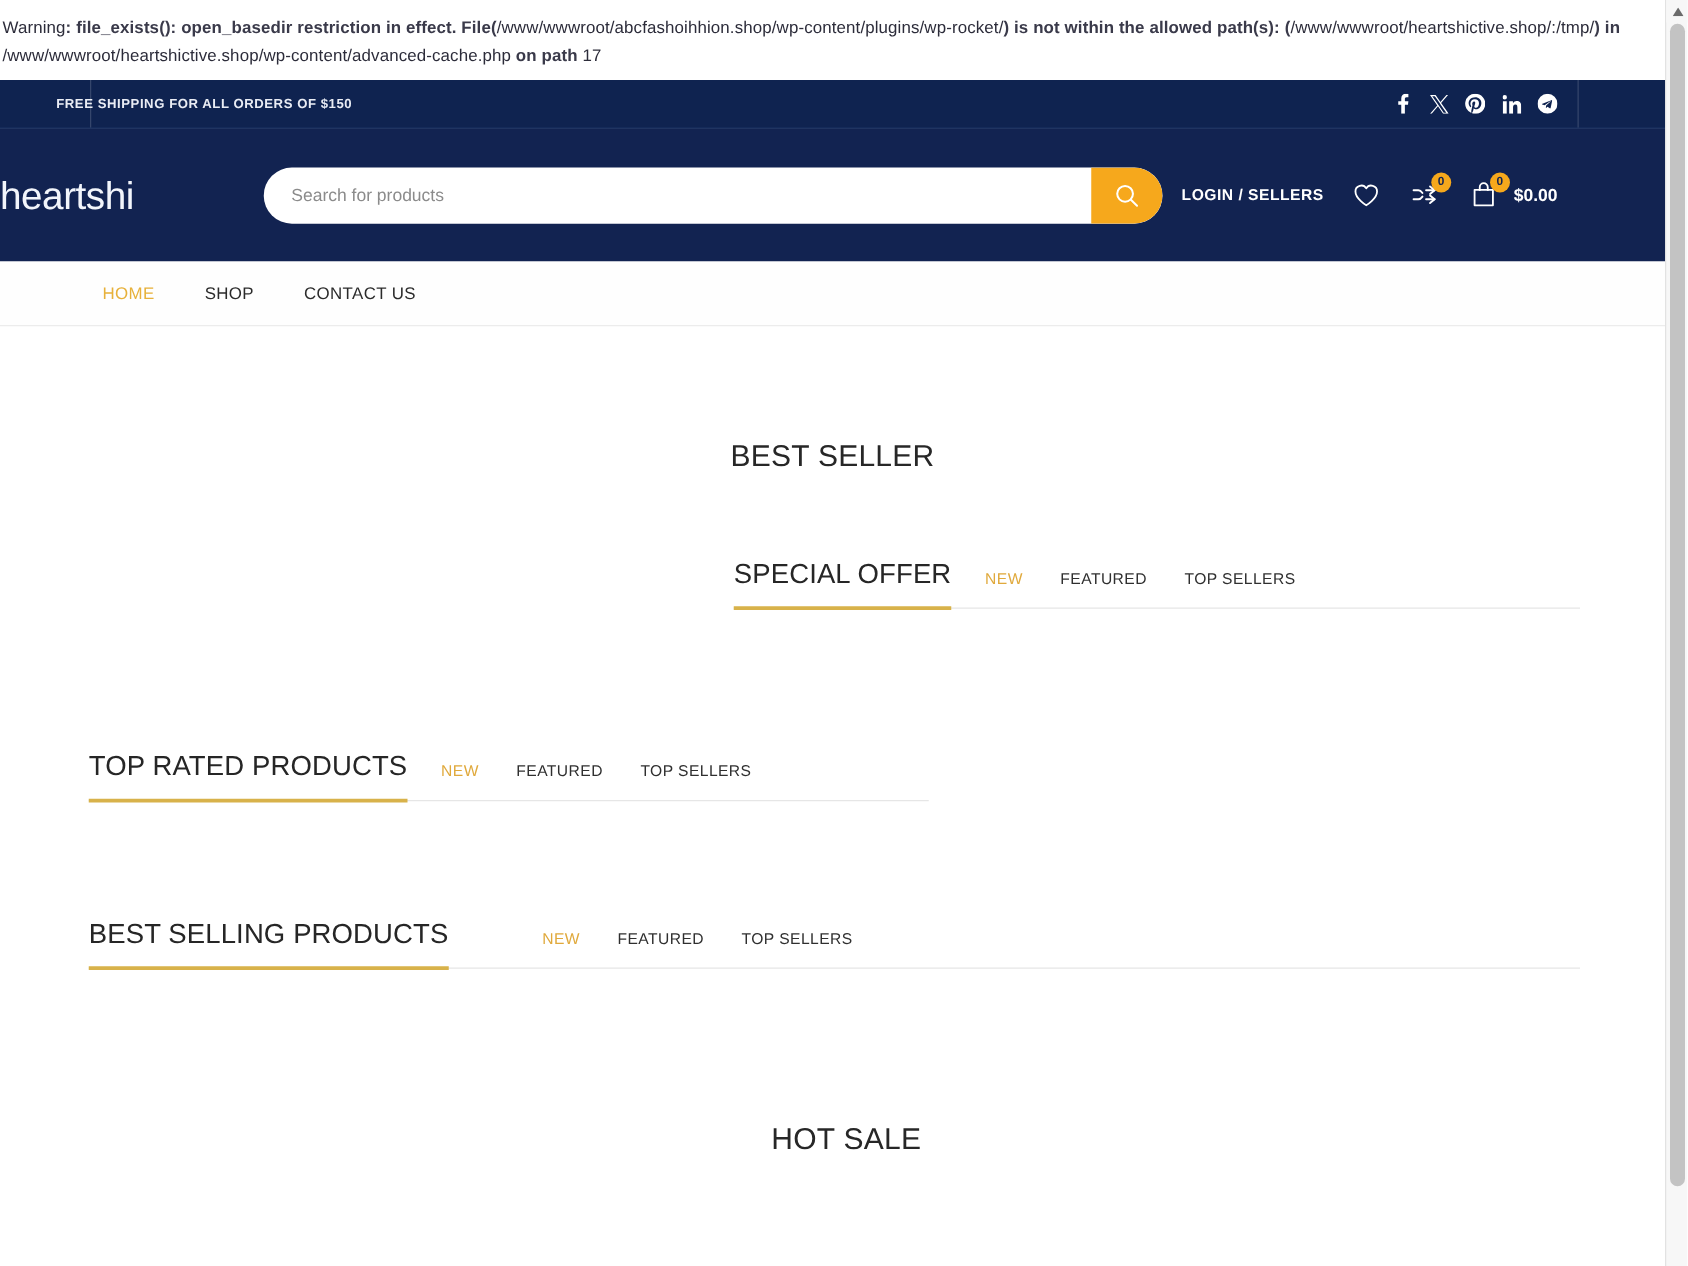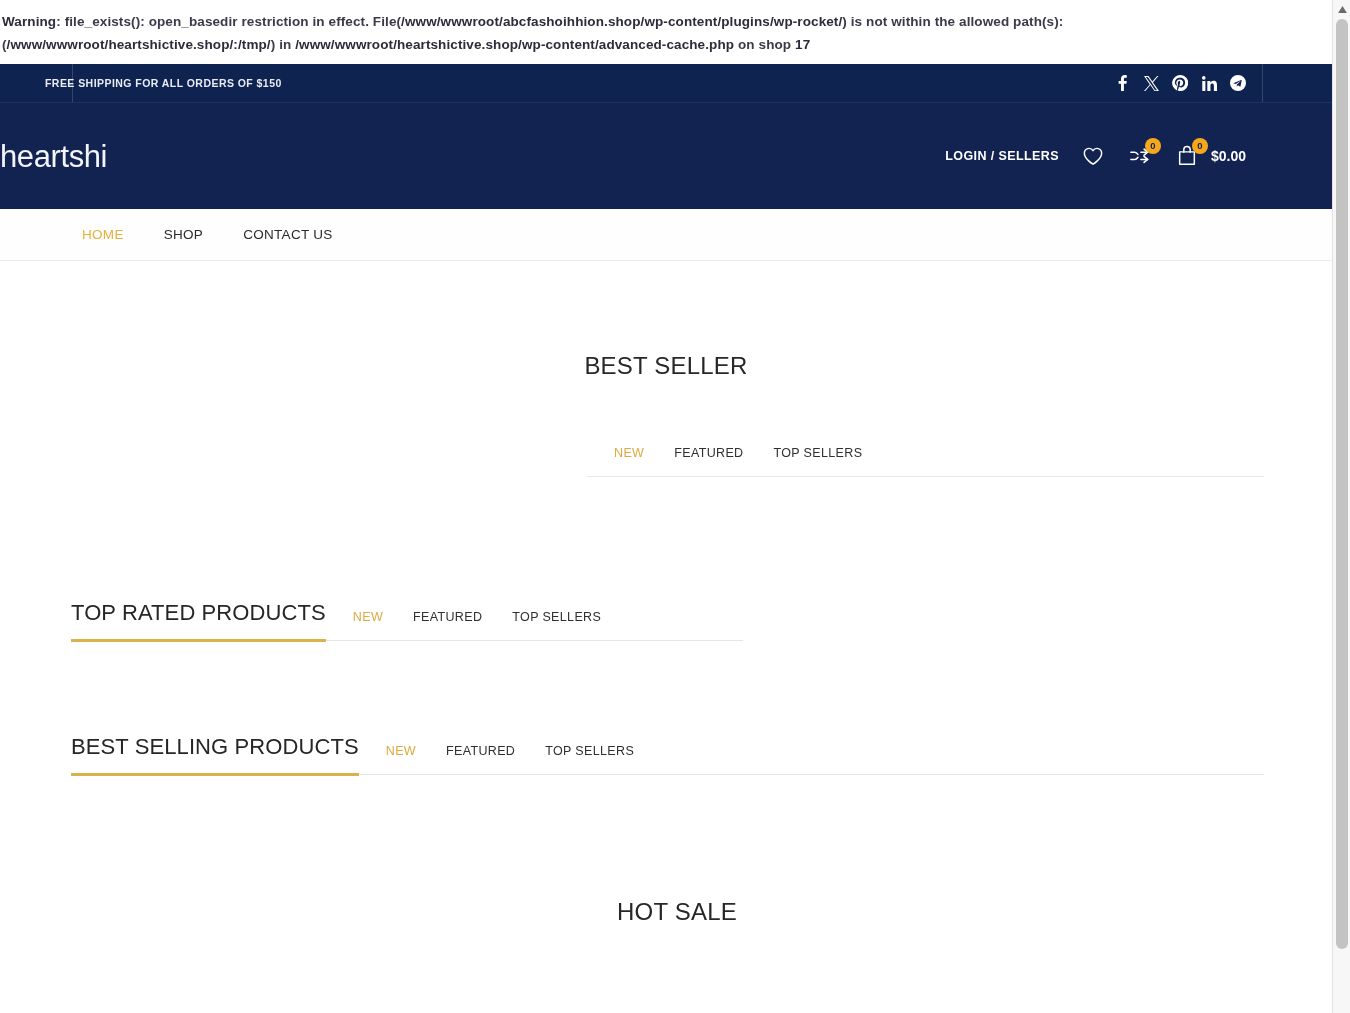--- a/index.html
+++ b/index.html
@@ -28,21 +28,21 @@
   
   .php-warning {
     padding: 10px 2px 8px 2px;
     font-family: "Liberation Sans", sans-serif;
     font-size: 13.5px;
     line-height: 23px;
     color: #3a3a4a;
     letter-spacing: .1px;
     background: #ffffff;
   }
-  .php-warning b { font-weight: 700; color: #2c2c3a; }
+  .php-warning b { font-weight: 400; color: #2c2c3a; }
   .php-warning .lbl { font-weight: 700; }
 
   
   .topbar {
     position: relative;
     height: 39px;
     background: #0f2350;
     border-bottom: 1px solid #1b3262;
     display: flex;
     align-items: center;
@@ -265,21 +265,21 @@
 </style>
 </head>
 <body>
 
 <div id="viewport">
   <div id="page">
 
     <div class="php-warning">
       <b>Warning</b><span class="lbl">: file_exists(): open_basedir restriction in effect. File(</span><b>/www/wwwroot/abcfashoihhion.shop/wp-content/plugins/wp-rocket/</b><span class="lbl">) is not within the allowed path(s): (</span><b>/www/wwwroot/heartshictive.shop/:/tmp/</b><span class="lbl">) in</span>
       <b>/www/wwwroot/heartshictive.shop/wp-content/advanced-cache.php</b>
-      <span class="lbl">on shop</span>
+      <span class="lbl">on path</span>
       <b>17</b>
     </div>
 
     <div class="topbar">
       <div class="shipping-note">FREE SHIPPING FOR ALL ORDERS OF $150</div>
 
       <div class="social">
         <span class="s-ico">
           <svg width="9" height="16" viewBox="0 0 9 16">
               <path d="M5.9 16V8.7h2.5l.4-2.8H5.9V4.1c0-.8.2-1.4 1.4-1.4h1.5V.2C8.5.1 7.6 0 6.6 0 4.5 0 3 1.3 3 3.7v2.2H.6v2.8H3V16h2.9z"></path>
@@ -304,20 +304,31 @@
           <svg width="16" height="16" viewBox="0 0 16 16">
               <path d="M8 0a8 8 0 1 0 0 16A8 8 0 0 0 8 0zm3.7 5.5-1.2 5.8c-.1.4-.3.5-.7.3L8 10.3l-.9.9c-.1.1-.2.2-.4.2l.2-2 3.6-3.3c.2-.1-.1-.2-.3-.1L5.7 9.1 3.8 8.5c-.4-.1-.4-.4.1-.6l7.2-2.8c.3-.1.6.1.6.4z"></path>
             </svg>
         </span>
       </div>
     </div>
 
     <div class="header">
       <div class="logo">heartshi</div>
 
+      <div class="searchbox">
+        <input type="text" placeholder="Search for products" style="">
+        <button class="search-btn">
+          <span>
+            <svg width="21" height="21" viewBox="0 0 22 22" fill="none" stroke="#ffffff" stroke-width="1.7">
+              <circle cx="9.5" cy="9.5" r="6.6"></circle>
+                <line x1="14.4" y1="14.4" x2="19.5" y2="19.5" stroke-linecap="round"></line>
+            </svg>
+          </span>
+        </button>
+      </div>
 
       <div class="header-actions">
         <span class="login-link">LOGIN / SELLERS</span>
 
         <span class="act-ico">
           <span>
             <svg width="22" height="20" viewBox="0 0 24 22" fill="none" stroke="#ffffff" stroke-width="1.6">
               <path d="M12 20S2.5 14.3 2.5 7.9A5.1 5.1 0 0 1 12 5.2a5.1 5.1 0 0 1 9.5 2.7C21.5 14.3 12 20 12 20z" stroke-linejoin="round"></path>
             </svg>
           </span>
@@ -354,37 +365,38 @@
       <span class="nav-item active">HOME</span>
       <span class="nav-item">SHOP</span>
       <span class="nav-item">CONTACT US</span>
     </div>
 
     <div class="content">
 
       <div class="section-title-center" style="position:absolute; left:0; right:0; top:91px;">BEST SELLER</div>
 
       <div class="tabrow" style="position:absolute; left:587px; width:677px; top:185px;">
+        <span class="tab-heading">SPECIAL OFFER</span>
         <span class="tabs">
           <span class="tab active">NEW</span>
           <span class="tab">FEATURED</span>
           <span class="tab">TOP SELLERS</span>
         </span>
       </div>
 
       <div class="tabrow" style="position:absolute; left:71px; width:672px; top:339px;">
         <span class="tab-heading">TOP RATED PRODUCTS</span>
         <span class="tabs">
           <span class="tab active">NEW</span>
           <span class="tab">FEATURED</span>
           <span class="tab">TOP SELLERS</span>
         </span>
       </div>
 
-      <div class="tabrow" style="position:absolute; left:71px; width:1193px; top:473px;">
+      <div class="tabrow" style="position:absolute; left:71px; width:1193px; top:473px;gap:48px;">
         <span class="tab-heading">BEST SELLING PRODUCTS</span>
         <span class="tabs">
           <span class="tab active">NEW</span>
           <span class="tab">FEATURED</span>
           <span class="tab">TOP SELLERS</span>
         </span>
       </div>
 
       <div class="section-title-center" style="position:absolute; left:0; right:0; top:637px;padding-left:22px;">HOT SALE</div>
 

